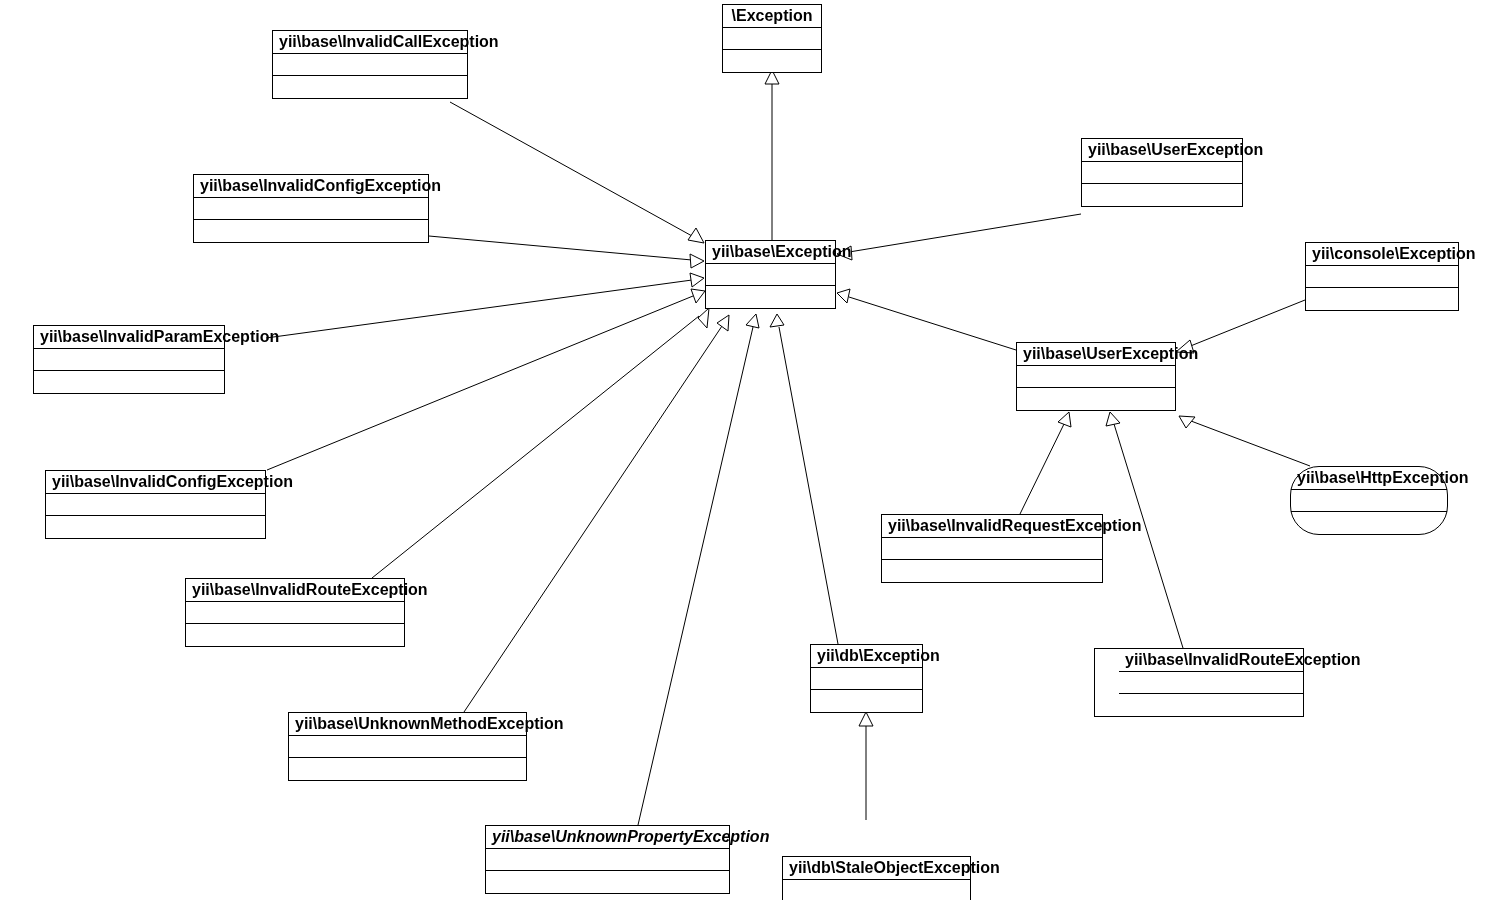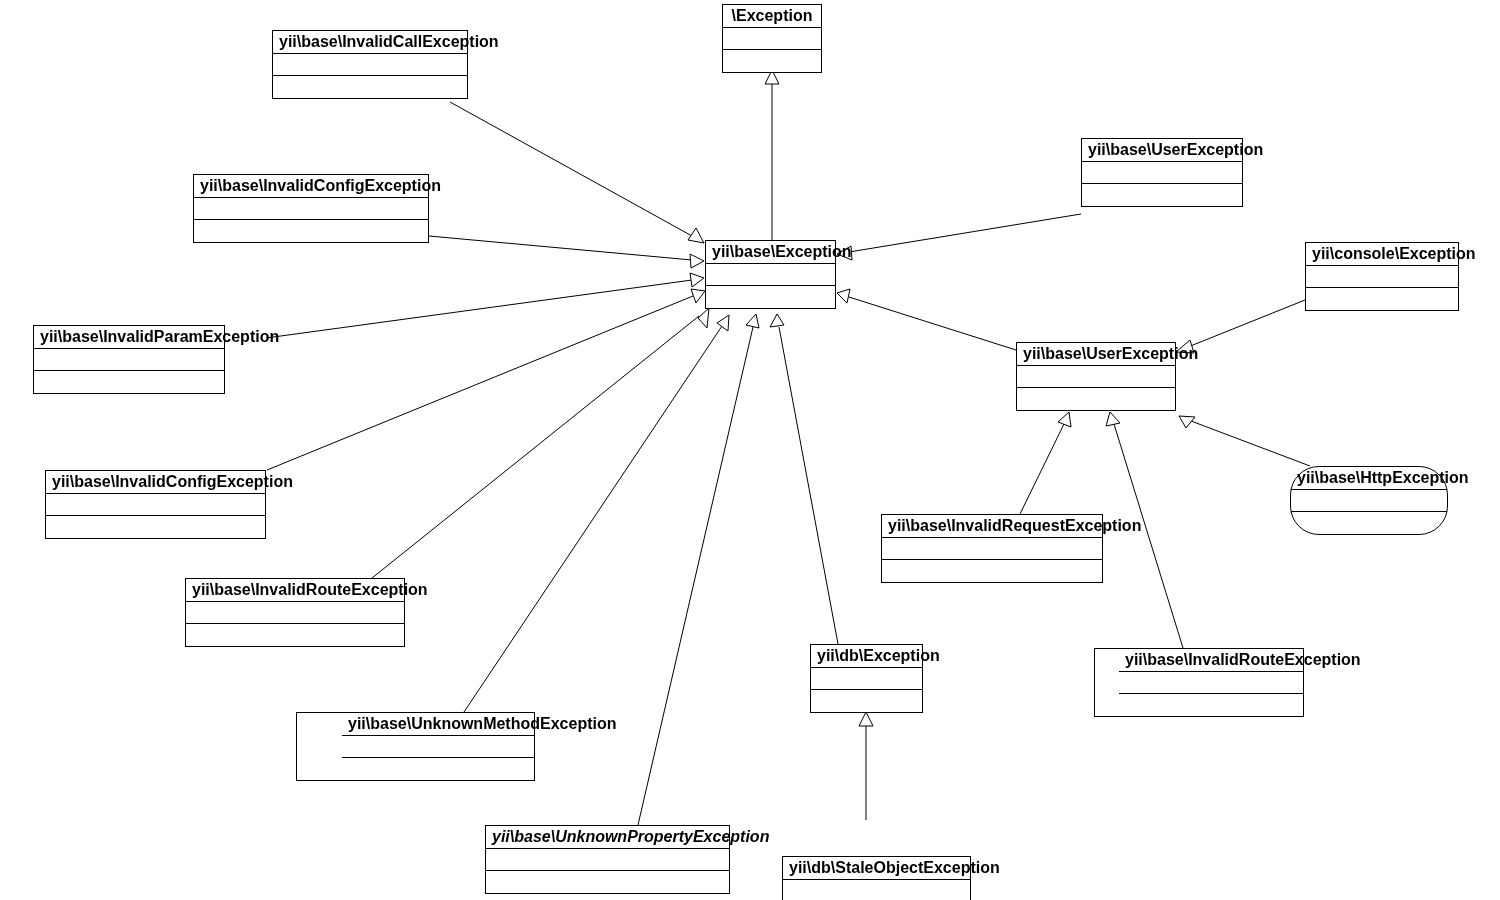--- a/index.html
+++ b/index.html
@@ -225,21 +225,21 @@
     <div class="uml-attrs"></div>
     <div class="uml-ops"></div>
   </div>
 
   <div class="uml-node" style="left:1094px; top:648px; width:210px;padding-left:24px;">
     <div class="uml-title">yii\base\InvalidRouteException</div>
     <div class="uml-attrs"></div>
     <div class="uml-ops"></div>
   </div>
 
-  <div class="uml-node" style="left:296px; top:712px; width:239px;padding-left:45px;">
+  <div class="uml-node" style="left:288px; top:712px; width:239px;">
     <div class="uml-title">yii\base\UnknownMethodException</div>
     <div class="uml-attrs"></div>
     <div class="uml-ops"></div>
   </div>
 
   <div class="uml-node" style="left:782px; top:820px; width:189px;margin-top:36px;">
     <div class="uml-title">yii\db\StaleObjectException</div>
     <div class="uml-attrs"></div>
     <div class="uml-ops"></div>
   </div>

